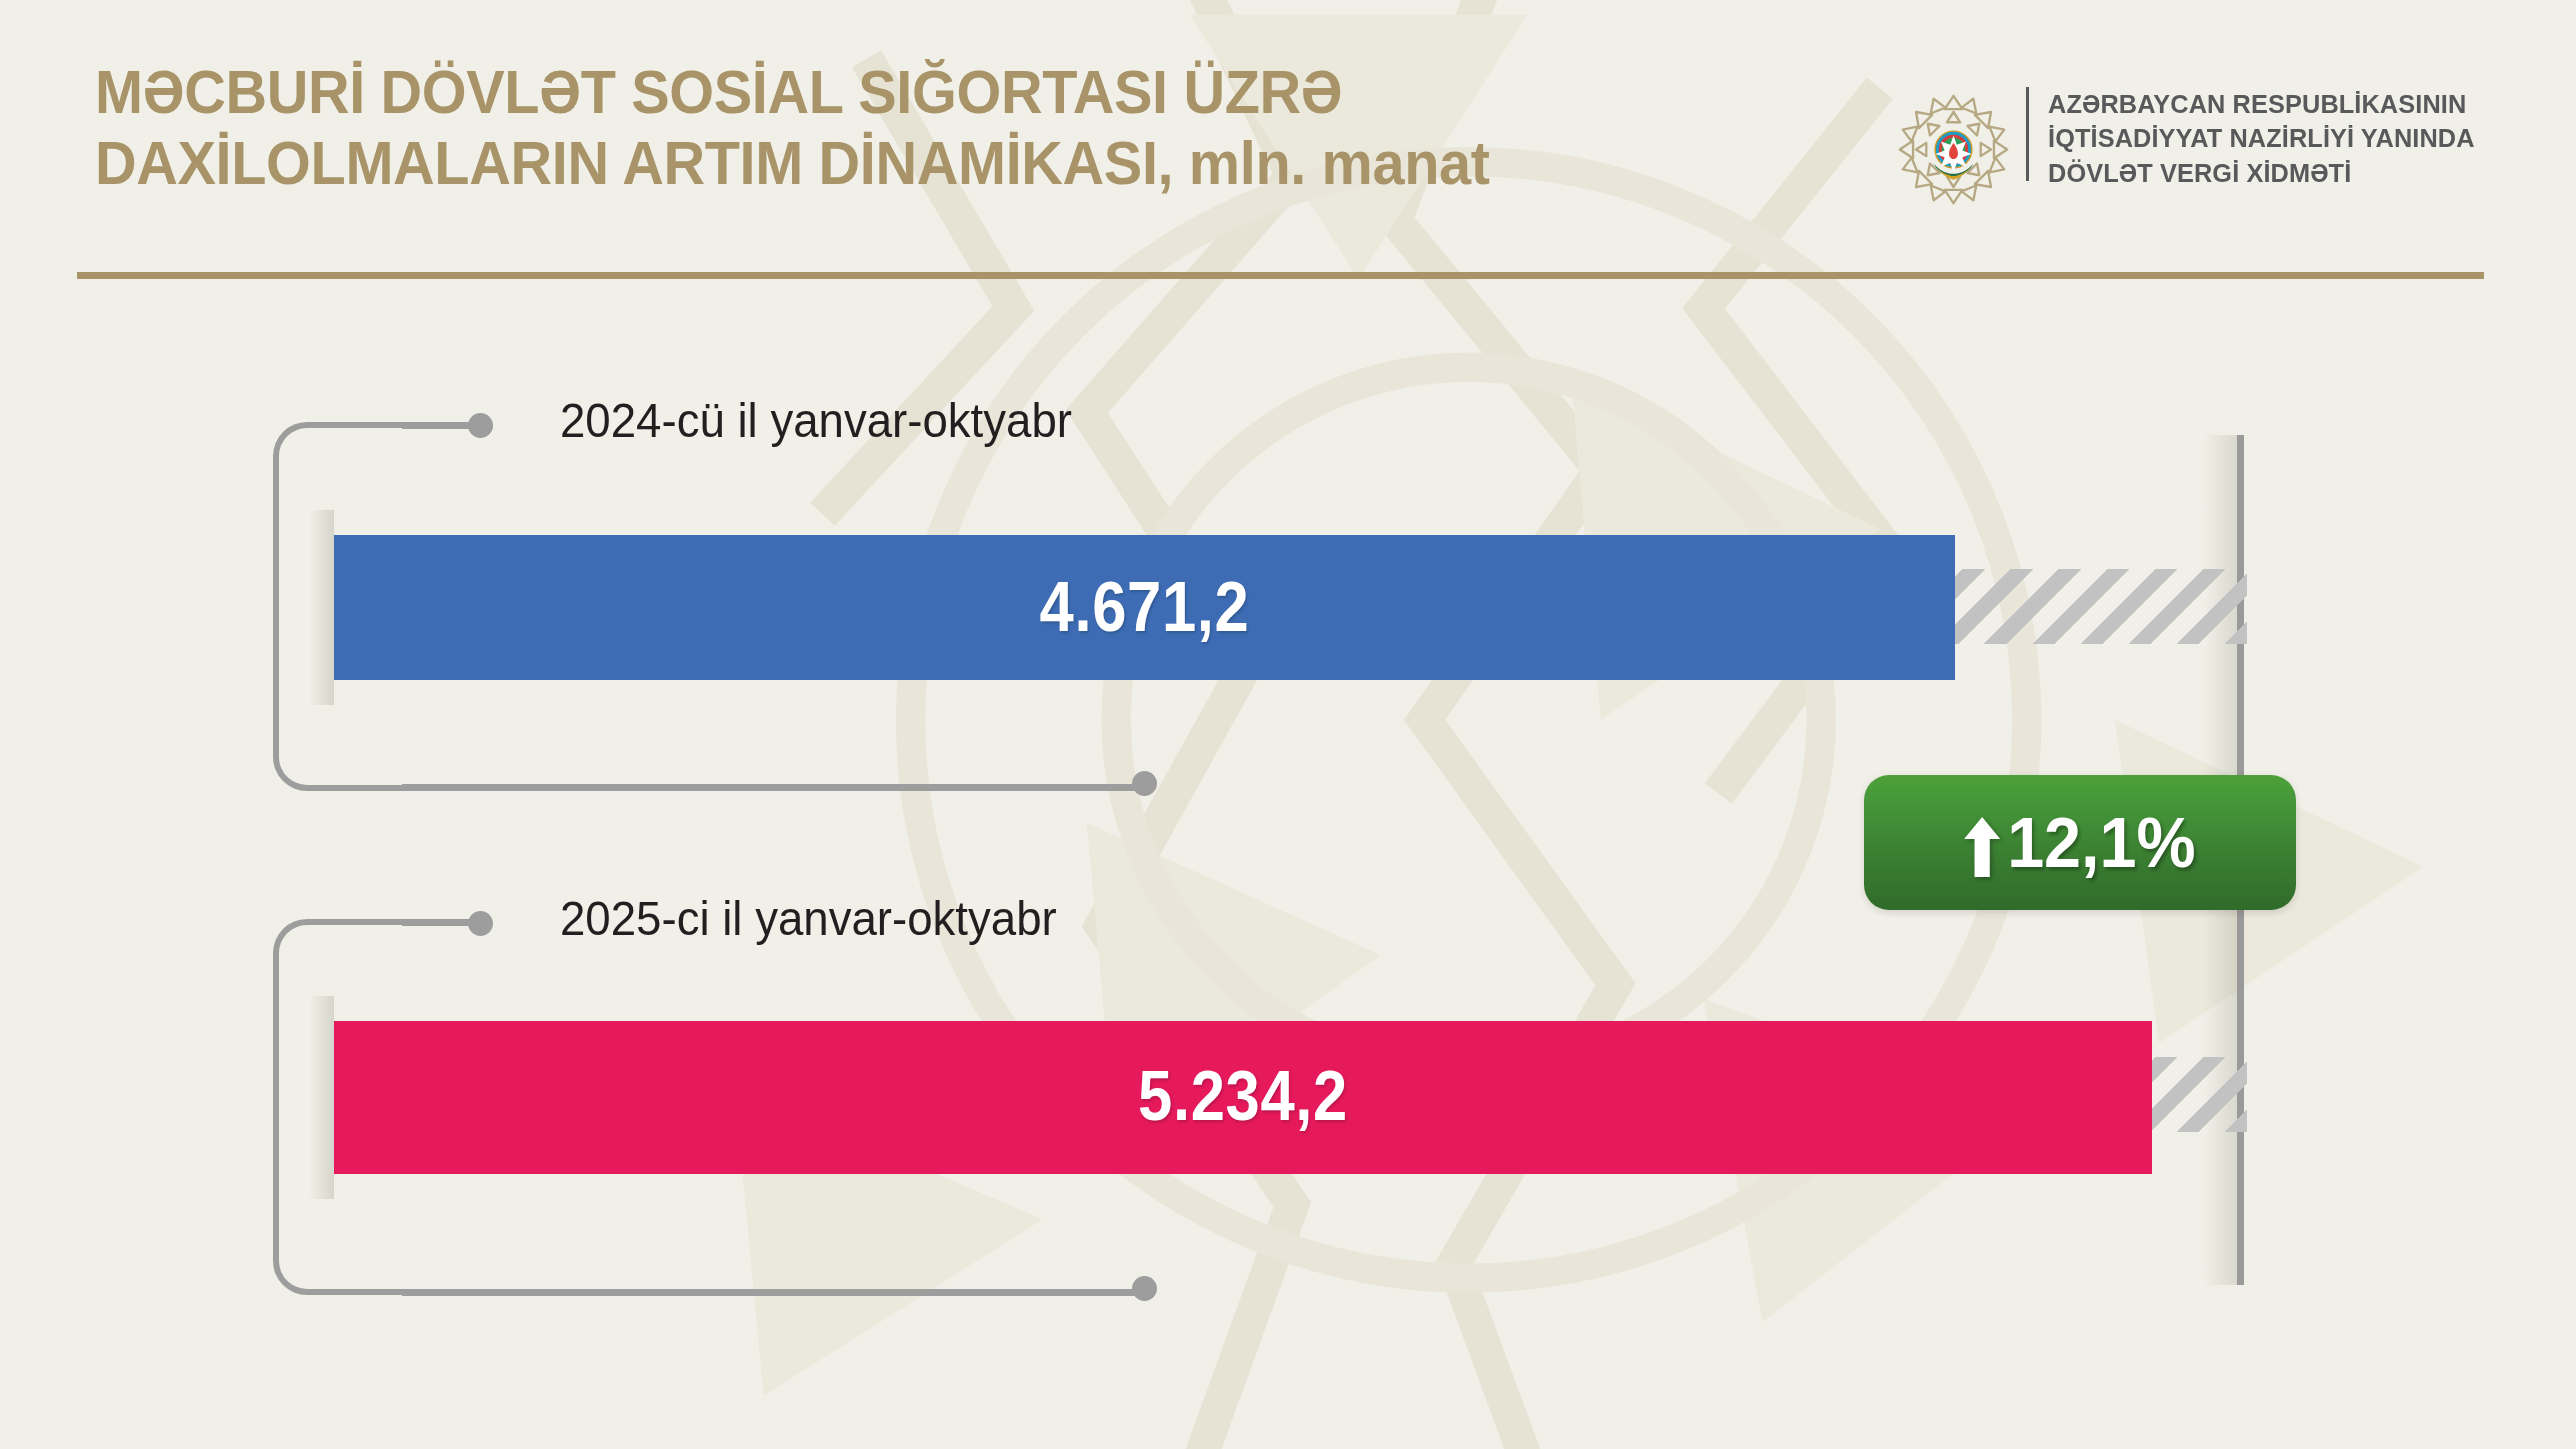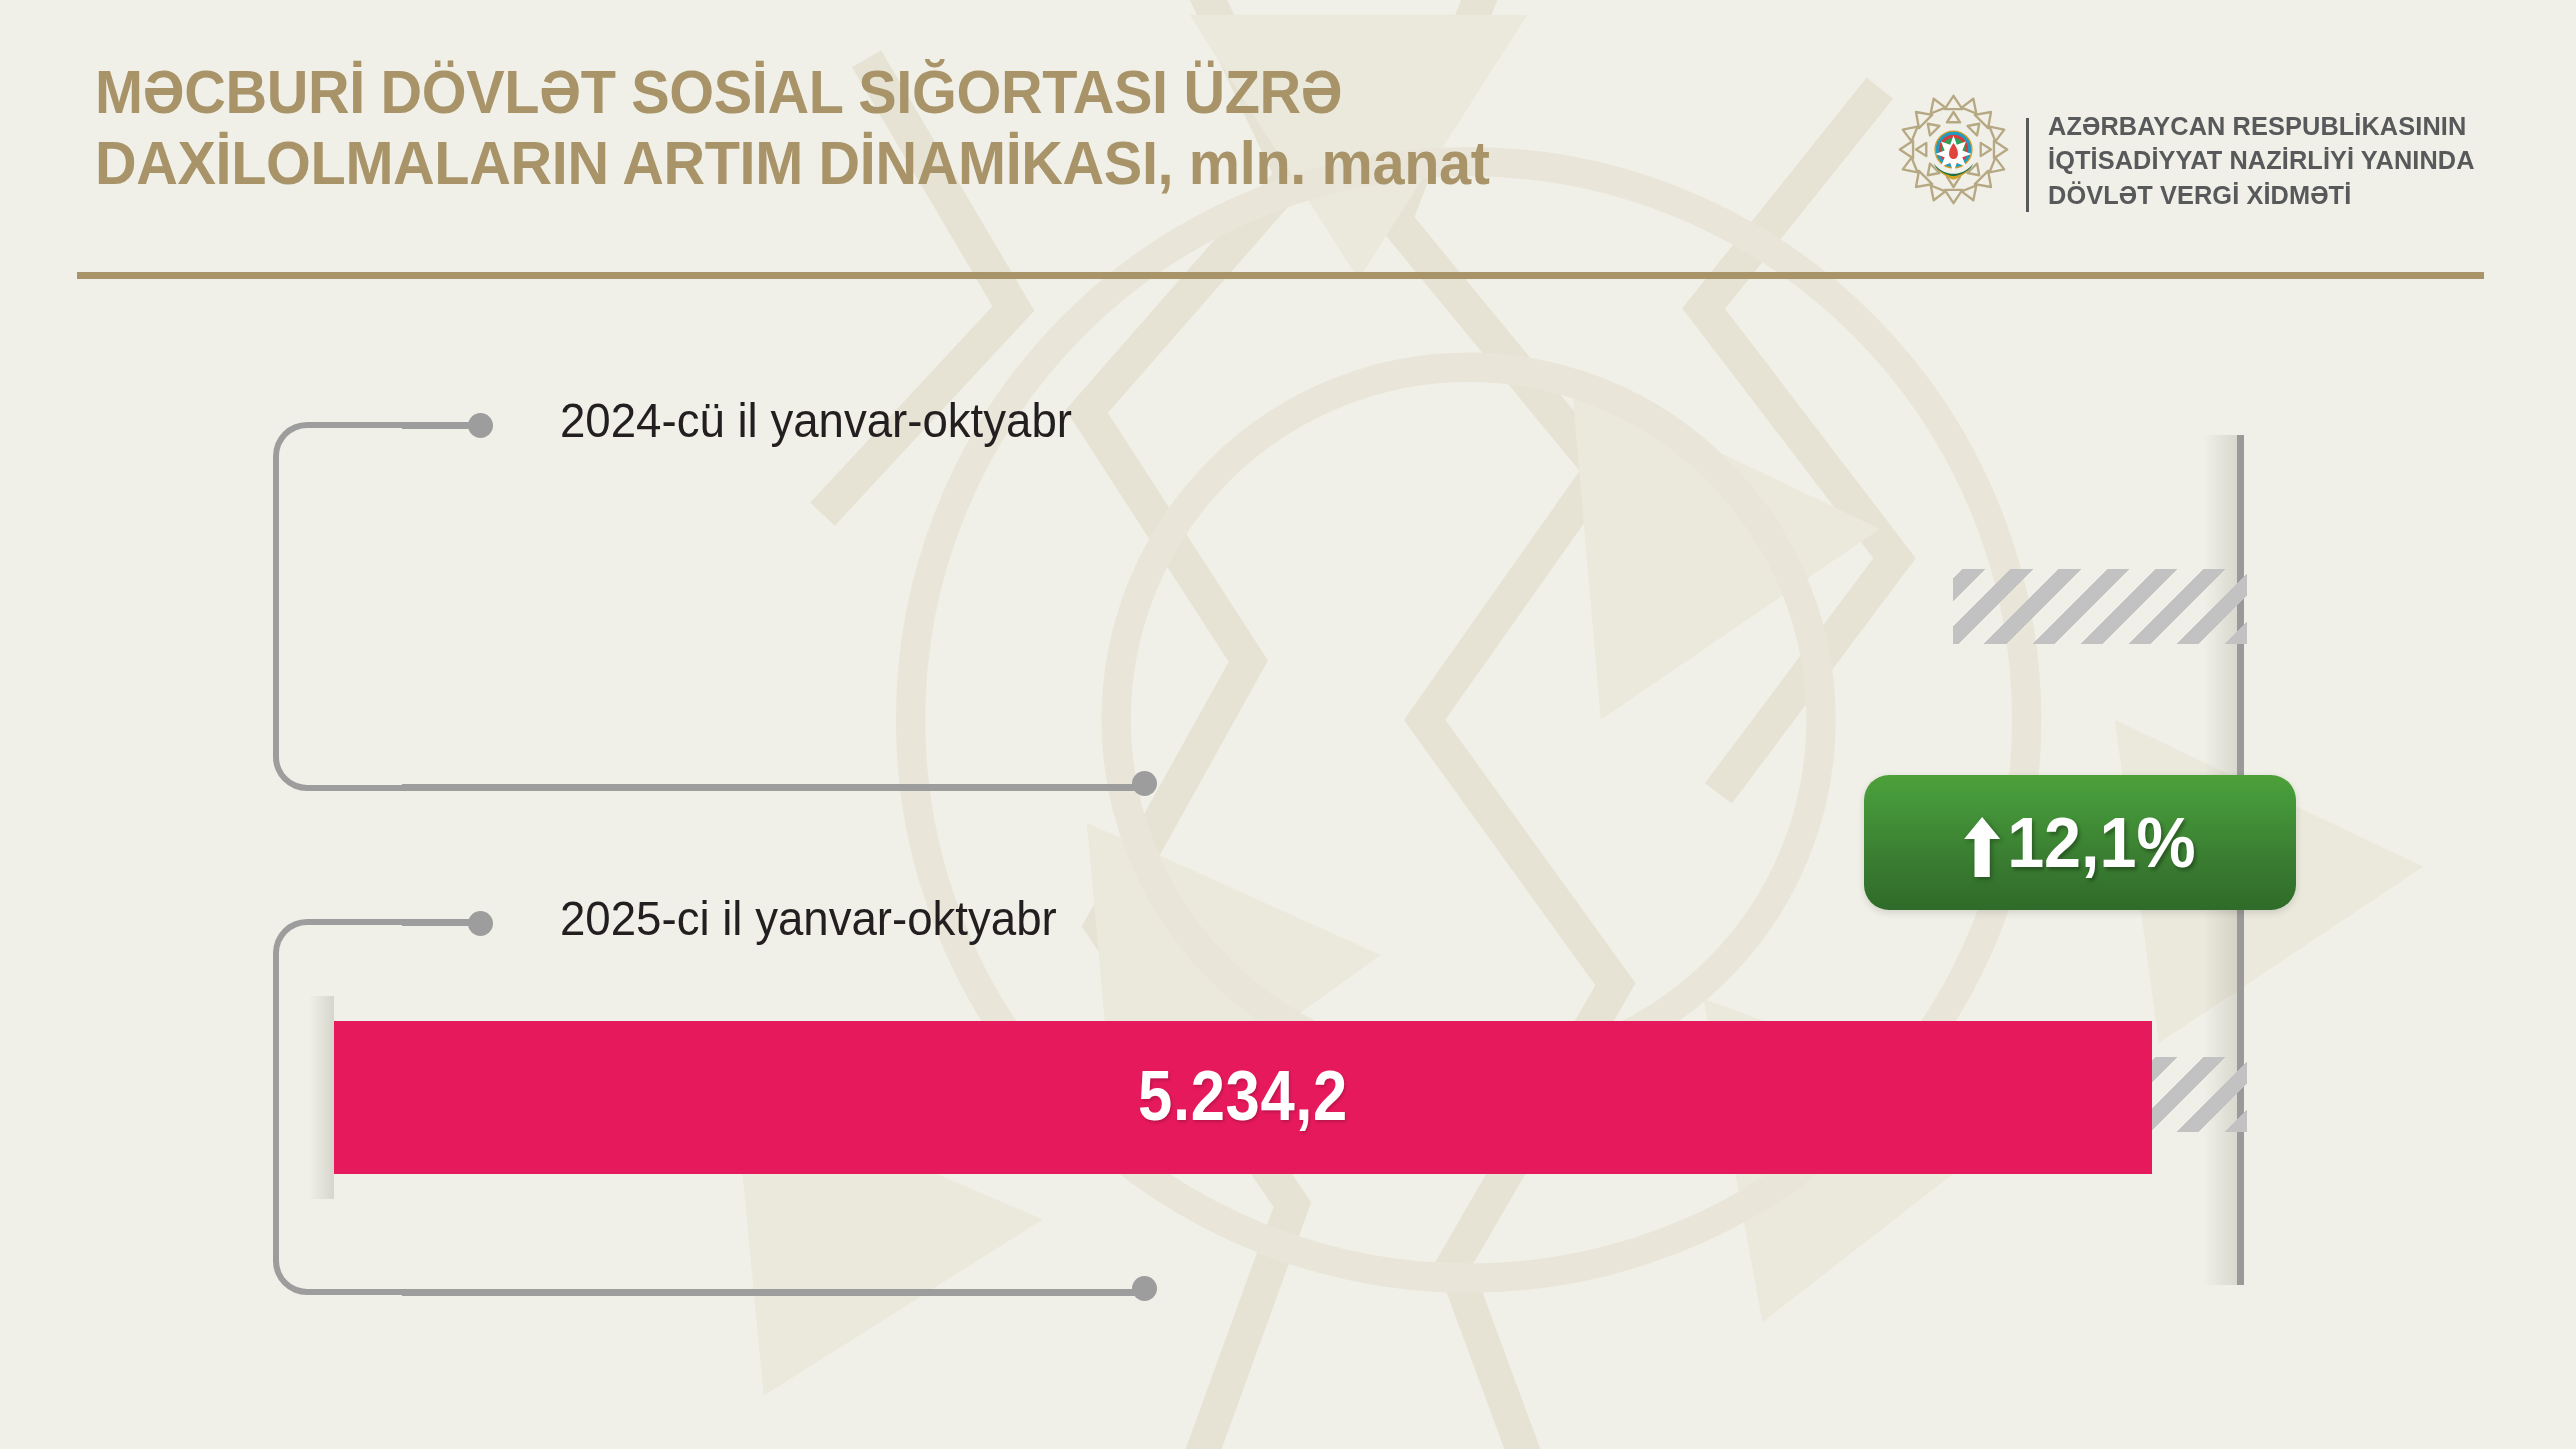--- a/index.html
+++ b/index.html
@@ -35,21 +35,21 @@
   }
 
   .header-rule{
     position:absolute;left:77px;top:272px;width:2407px;height:6.6px;
     background:#a89468;
   }
 
   
   .logo{
     position:absolute; left:1891px; top:87px;
-    display:flex; align-items:flex-end;
+    display:flex; align-items:flex-start;
   }
   .logo-emblem{
     width:125px;height:125px;position:relative;flex:0 0 auto;
   }
   .logo-sep{
     width:2.9px;height:94px;background:#58595b;margin:0 19px 0 10.3px;flex:0 0 auto;
   }
   .logo-text{
     color:#58595b;
     font-weight:bold;
@@ -236,20 +236,23 @@
   <div class="bracket" style="left:273px;top:422px;width:132px;height:369px;"></div>
   <div class="dot" style="left:468px;top:413px;"></div>
   <div style="position:absolute;left:402px;top:422px;width:73px;height:6.6px;background:#9d9d9d;"></div>
   <div class="dot" style="left:1132px;top:771px;"></div>
   <div style="position:absolute;left:402px;top:784px;width:742px;height:6.6px;background:#9d9d9d;"></div>
 
   <div class="cat-label" style="left:560px;top:393px;">2024-cü il yanvar-oktyabr</div>
 
   <div class="hatch" style="left:1953px;top:569px;width:294px;height:75px;"></div>
 
+  <div class="bar" style="left:334px;top:535px;width:1621px;height:145px;background:#3d6cb4;">
+    <div class="bar-value" style="left:0;right:0;top:32px;text-align:center;">4.671,2</div>
+  </div>
 
   <div class="badge" style="left:1864px;top:775px;width:432px;height:135px;">
     <div class="badge-inner">
       <span class="arrow-up">
         <svg viewBox="0 0 52 82" width="38" height="60">
           <path d="M26 0 L52 30 L37 30 L37 82 L15 82 L15 30 L0 30 Z" fill="#ffffff"></path>
         </svg>
       </span>
       <span>12,1%</span>
     </div>

